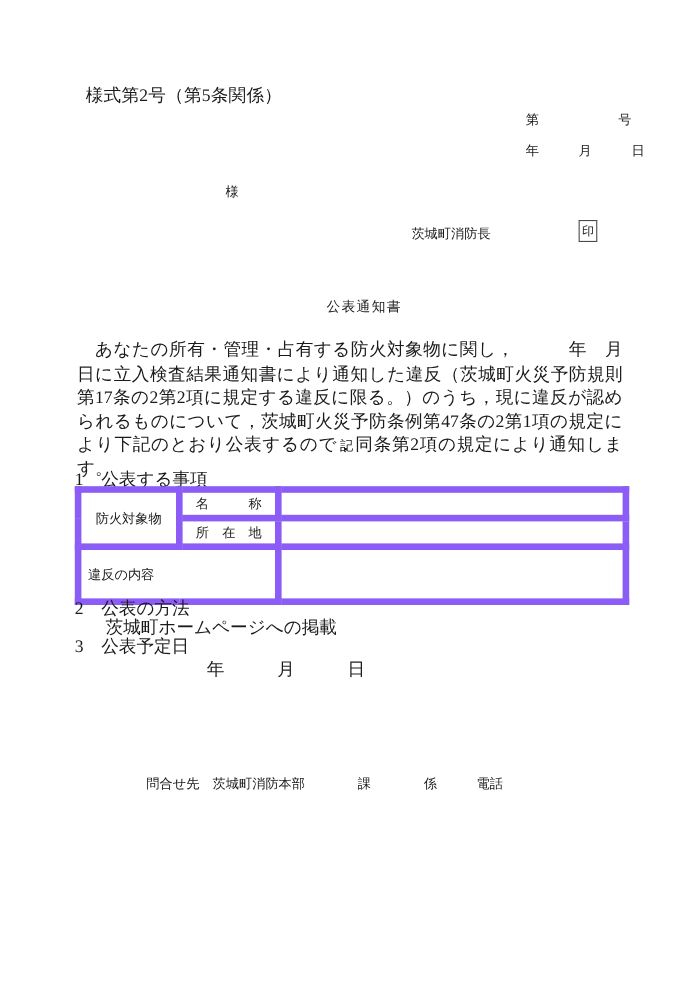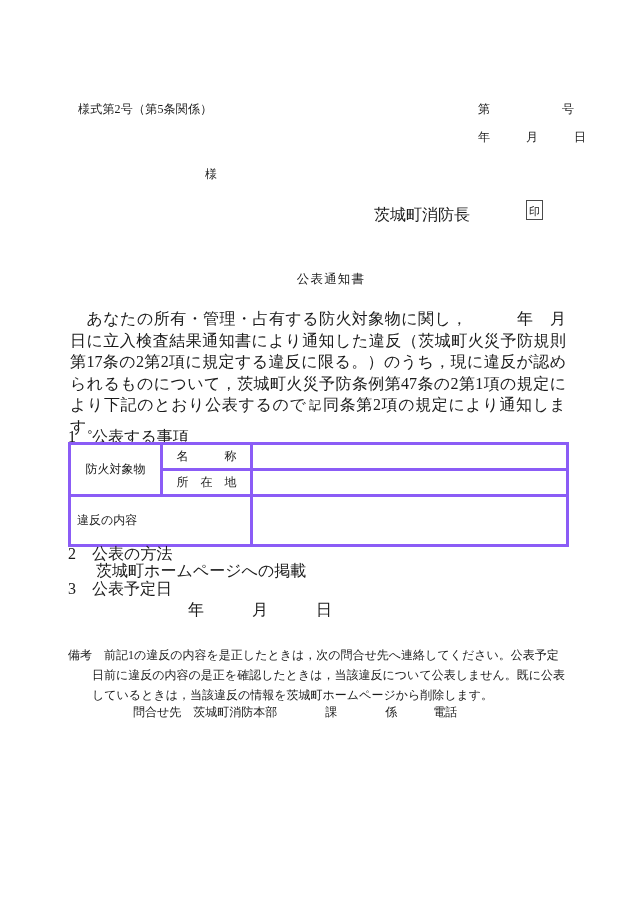--- a/index.html
+++ b/index.html
@@ -23,23 +23,22 @@
     width: 630px;
     height: 915px;
     box-sizing: border-box;
   }
 
   
   .form-id {
     position: absolute;
     left: 78px;
     top: 76px;
-    font-size: 12px;
+    font-size: 16px;
     letter-spacing: 0.2px;
-    margin-top: 24px;
   }
 
   
   .doc-meta {
     position: absolute;
     left: 350px;
     top: 100px;
     width: 232px;
     font-size: 12px;
   }
@@ -57,21 +56,21 @@
     top: 165px;
     font-size: 12px;
     white-space: pre;
   }
 
   
   .issuer {
     position: absolute;
     left: 374px;
     top: 203px;
-    font-size: 16px;
+    font-size: 12px;
     white-space: pre;
   }
   .seal-box {
     position: absolute;
     left: 526px;
     top: 200px;
     width: 17px;
     height: 20px;
     border: 1px solid #4a4a4a;
     font-size: 11px;
@@ -133,21 +132,21 @@
     position: absolute;
     left: 68px;
     top: 442px;
   }
   table.subject-table {
     border-collapse: collapse;
     width: 498px;
     table-layout: fixed;
   }
   table.subject-table td {
-    border: 3px solid #8b5cf6;
+    border: 6px solid #8b5cf6;
     font-size: 12px;
     padding: 0 6px;
     vertical-align: middle;
     box-sizing: border-box;
   }
   td.col-a { width: 92px; text-align: center; }
   td.col-b { width: 90px; text-align: center; }
   td.col-c { width: 316px; }
   td.col-ab { width: 182px; text-align: left; padding-left: 14px; }
   tr.r1 td, tr.r2 td { height: 26px; }
@@ -227,21 +226,16 @@
   </div>
 
   <div class="item item-2">2　公表の方法</div>
 
   <div class="item item-2-sub">茨城町ホームページへの掲載</div>
 
   <div class="item item-3">3　公表予定日</div>
 
   <div class="item item-3-date">年　　　月　　　日</div>
 
-  <div class="remarks">
-    <p class="rk-line">備考　前記1の違反の内容を是正したときは，次の問合せ先へ連絡してください。公表予定</p>
-    <p class="rk-line rk-indent">日前に違反の内容の是正を確認したときは，当該違反について公表しません。既に公表</p>
-    <p class="rk-line rk-indent">しているときは，当該違反の情報を茨城町ホームページから削除します。</p>
-  </div>
 
   <div class="contact-line">問合せ先　茨城町消防本部　　　　課　　　　係　　　電話</div>
 
 </div>
 
 </body></html>

